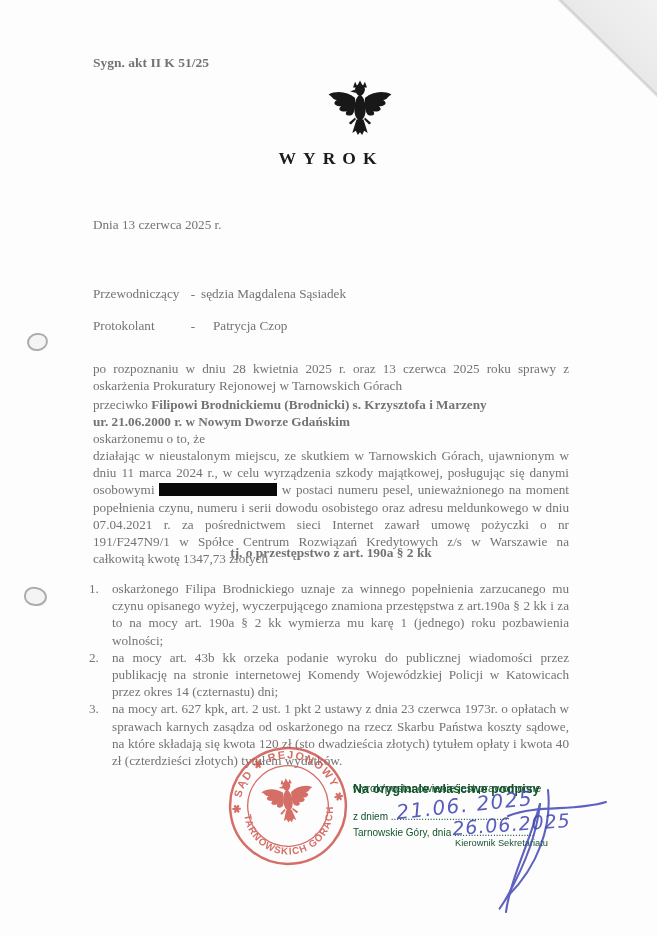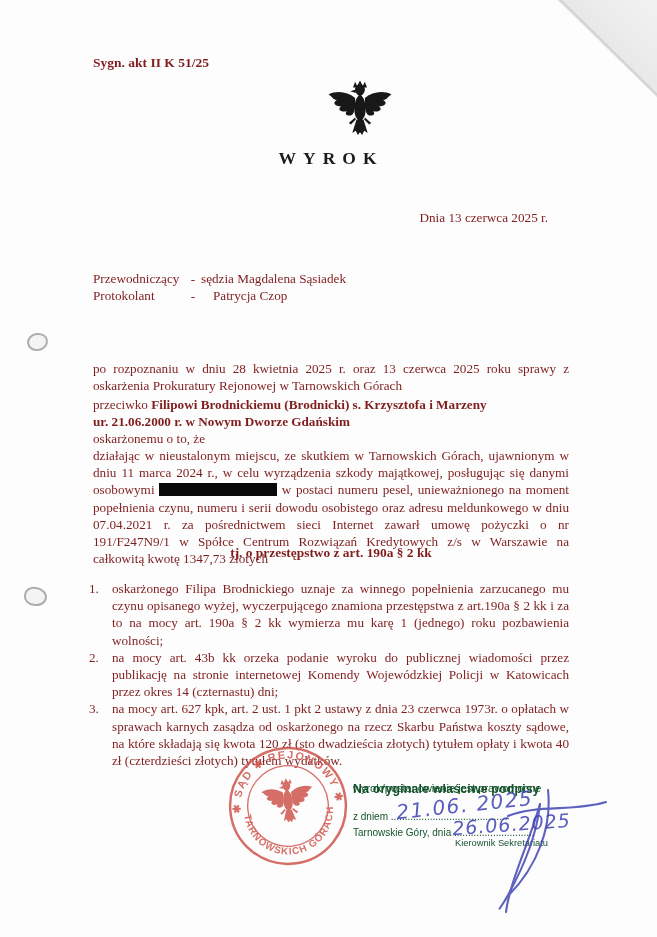--- a/index.html
+++ b/index.html
@@ -13,38 +13,38 @@
     position:relative;
     width:657px;height:937px;
     background:#fdfdfd;
     color:#1b1b1b;
     overflow:hidden;
   }
   .abs{position:absolute;}
   .doc-text{
     font-size:13.2px;
     line-height:17.2px;
-    color:#7f1d1d;
+    color:#737373;
   }
   .col{left:93px;width:476px;}
   .justify{text-align:justify;}
   .bold{font-weight:bold;}
   .center{text-align:center;}
 
   
   .case-number{top:54px;font-size:13.5px;font-weight:bold;}
   .eagle-wrap{top:77px;left:325px;width:70px;height:74px;}
   .main-title{top:148px;font-size:17.5px;font-weight:bold;letter-spacing:7px;}
   .sub-title{top:170px;font-size:15px;font-weight:bold;letter-spacing:.4px;}
-  .date-line{top:209px;text-align:right;padding-right:21px;box-sizing:border-box;}
+  .date-line{top:216px;text-align:left;padding-right:21px;box-sizing:border-box;}
 
   
   .court-line{top:236px;}
   .roles{top:270px;}
-  .role-row{display:flex;height:17.2px;}
+  .role-row{display:flex;height:17.2px;margin-top:15px;}
   .role-label{width:92px;}
   .role-dash{width:16px;text-align:center;}
   .role-name{flex:1;}
   .role-name.indent2{padding-left:12px;}
   .prosecutor-line{top:331px;}
   .hearing-line{top:348px;margin-top:12px;}
 
   
   .against-line{top:396px;}
   .birth-line{top:413px;font-weight:bold;}

